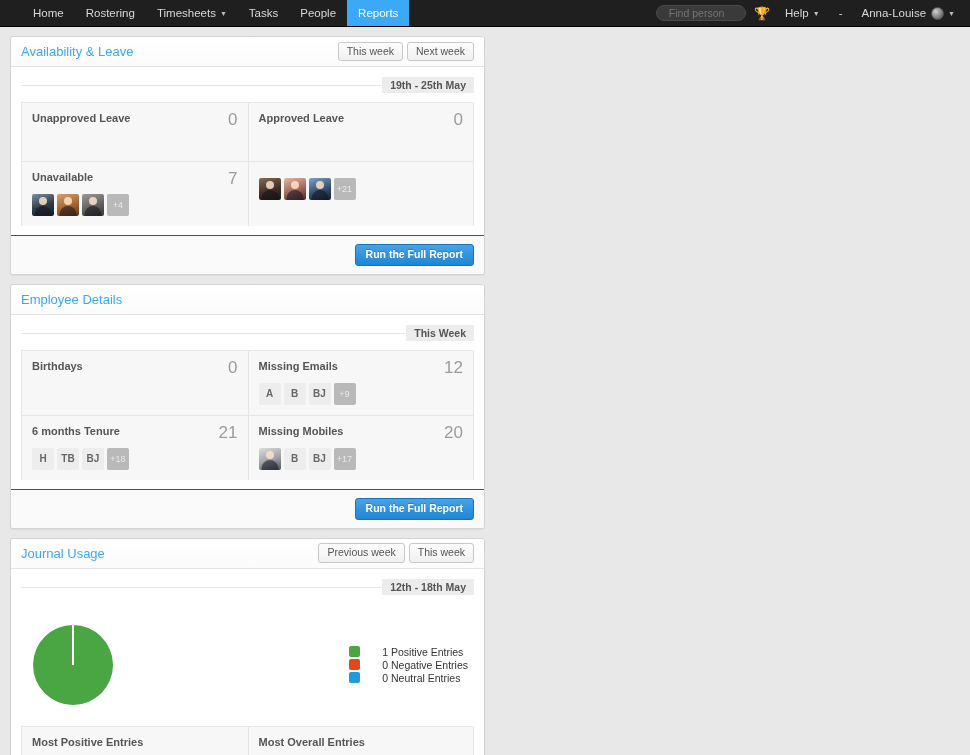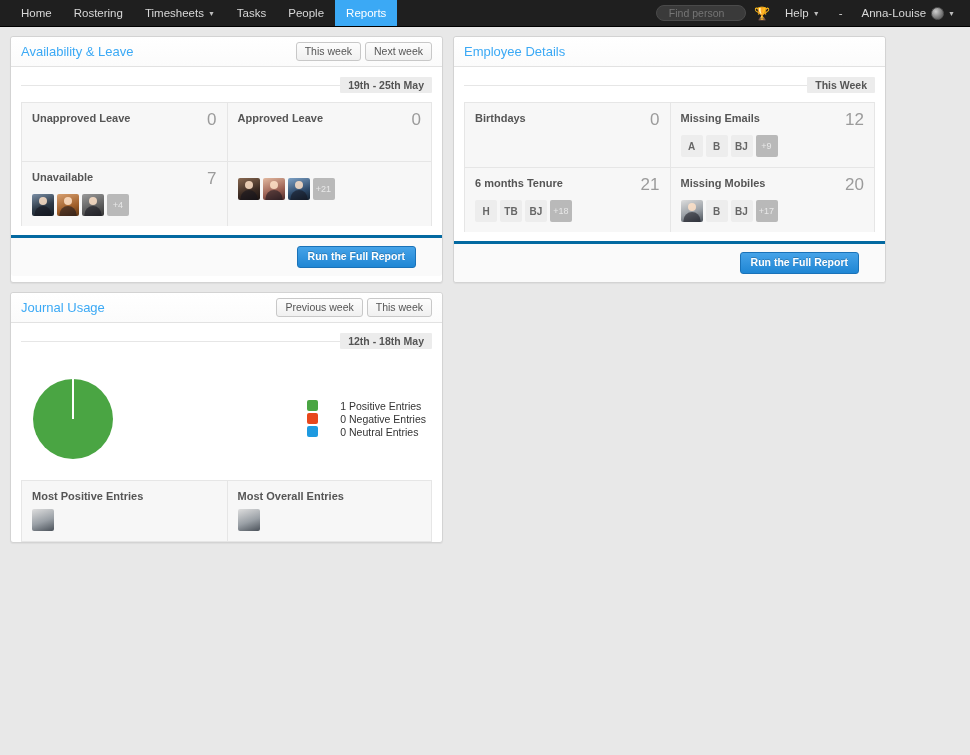--- a/index.html
+++ b/index.html
@@ -11,21 +11,21 @@
     font-size: 12px;
     color: #444;
     overflow: hidden;
   }
 
   
   .topnav {
     height: 27px; background:#1f1f1f; display:flex; align-items:stretch;
     position:relative; border-bottom:1px solid #000;
   }
-  .nav-left { display:flex; align-items:stretch; padding-left:10px; }
+  .nav-left { display:flex; align-items:stretch; padding-left:22px; }
   .nav-item {
     display:flex; align-items:center; padding:0 11px; color:#d8d8d8;
     font-size:11.5px; cursor:pointer; white-space:nowrap;
   }
   .nav-item.active { background:#3ba9f5; color:#fff; }
   .caret { margin-left:4px; font-size:7px; opacity:.85; }
   .nav-right { margin-left:auto; display:flex; align-items:center; padding-right:10px; gap:9px; }
   .find-person {
     background:#3a3a3a; border:1px solid #4a4a4a; border-radius:10px;
     color:#9a9a9a; font-size:10.5px; padding:2px 12px; width:90px; height:16px;
@@ -41,21 +41,21 @@
 
   
   .grid {
     padding:9px 10px; display:flex; flex-wrap:wrap;
     gap:9px 10px; align-content:flex-start;
   }
   .panel {
     background:#fff; border:1px solid #d3d3d3; border-radius:3px;
     box-shadow:0 1px 1px rgba(0,0,0,.05);
   }
-  .panel.half { width:433px; }
+  .panel.half { width:475px; }
 
   .panel-head {
     height:30px; display:flex; align-items:center; padding:0 10px;
     border-bottom:1px solid #e2e2e2;
     background:linear-gradient(#ffffff,#fbfbfb);
     border-radius:3px 3px 0 0;
   }
   .panel-title { color:#3ba9f5; font-size:13px; font-weight:400; }
   .head-btns { margin-left:auto; display:flex; gap:4px; }
   .btn-sm {
@@ -100,21 +100,21 @@
   .chip .head-dot {
     position:absolute; left:50%; top:3px; width:8px; height:8px; border-radius:50%;
     background:rgba(255,226,200,.85); transform:translateX(-50%);
   }
   .chip .body-arc {
     position:absolute; left:50%; bottom:0; width:17px; height:10px;
     border-radius:9px 9px 0 0; background:rgba(20,20,30,.55); transform:translateX(-50%);
   }
 
   .panel-foot {
-    margin:9px -10px 0 -10px; padding:8px 26px; border-top:3px solid #0369a1;
+    margin:9px -10px 0 -10px; padding:8px 10px; border-top:1px solid #0369a1;
     background:#fafafa; display:flex; border-radius:0 0 3px 3px;
   }
   .btn-primary {
     margin-left:auto; background:linear-gradient(#46a3e8,#1f86d4);
     border:1px solid #1a72b8; color:#fff; font-size:10.5px; font-weight:bold;
     padding:4px 10px; border-radius:3px; cursor:pointer; line-height:1.1;
     text-shadow:0 -1px 0 rgba(0,0,0,.2);
   }
 
   

